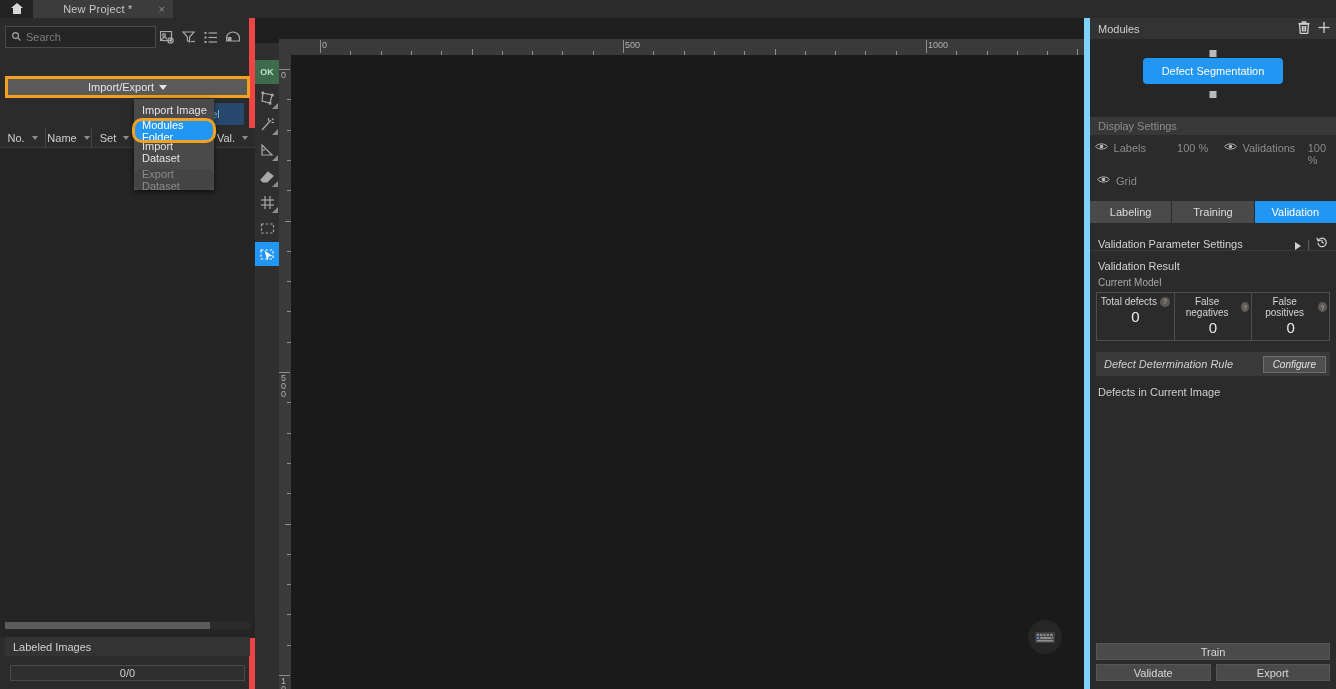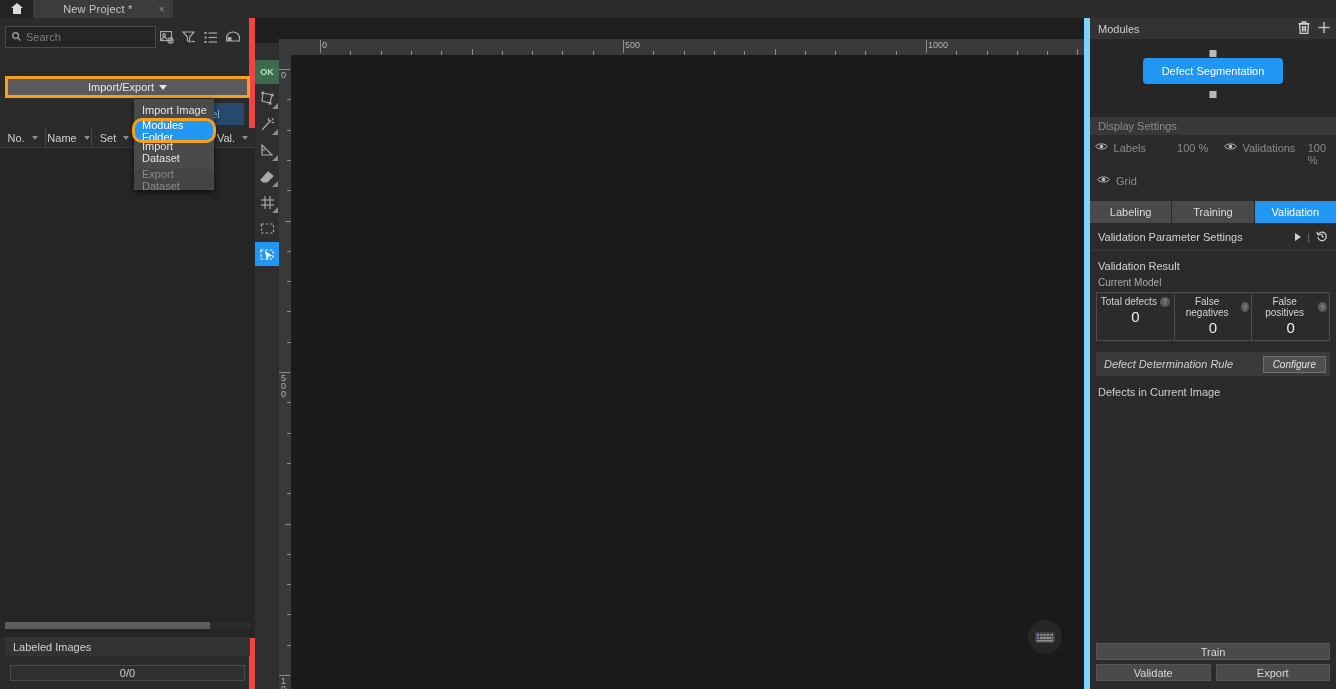--- a/index.html
+++ b/index.html
@@ -181,21 +181,21 @@
 
   .rtabs { display:flex; height:22px; }
   .rtab {
     flex:1; display:flex; align-items:center; justify-content:center;
     background:#4a4a4a; color:#dcdcdc; font-size:11px; border-right:1px solid #2b2b2b;
   }
   .rtab.on { background:#2196f3; color:#ffffff; }
   .rtab:last-child { border-right:none; }
 
   .vps {
-    height:28px; display:flex; align-items:center; padding:0 8px;
+    height:28px; display:flex; align-items:flex-end; padding:0 8px;
     color:#d2d2d2; font-size:11px; border-bottom:1px solid #3a3a3a;
   }
   .vps .sp { flex:1; }
   .tri-r { width:0;height:0;border-top:4px solid transparent;border-bottom:4px solid transparent;border-left:6px solid #d0d0d0; }
   .pipe { color:#6a6a6a; margin:0 6px; }
   .vps svg { width:12px; height:12px; stroke:#d0d0d0; fill:none; stroke-width:1.3;}
 
   .sec-t { padding:9px 8px 3px 8px; color:#d2d2d2; font-size:11px; }
   .sub-t { padding:2px 8px 4px 8px; color:#a8a8a8; font-size:10px; }
   .mtable { margin:0 6px; display:flex; border:1px solid #4e4e4e; }

